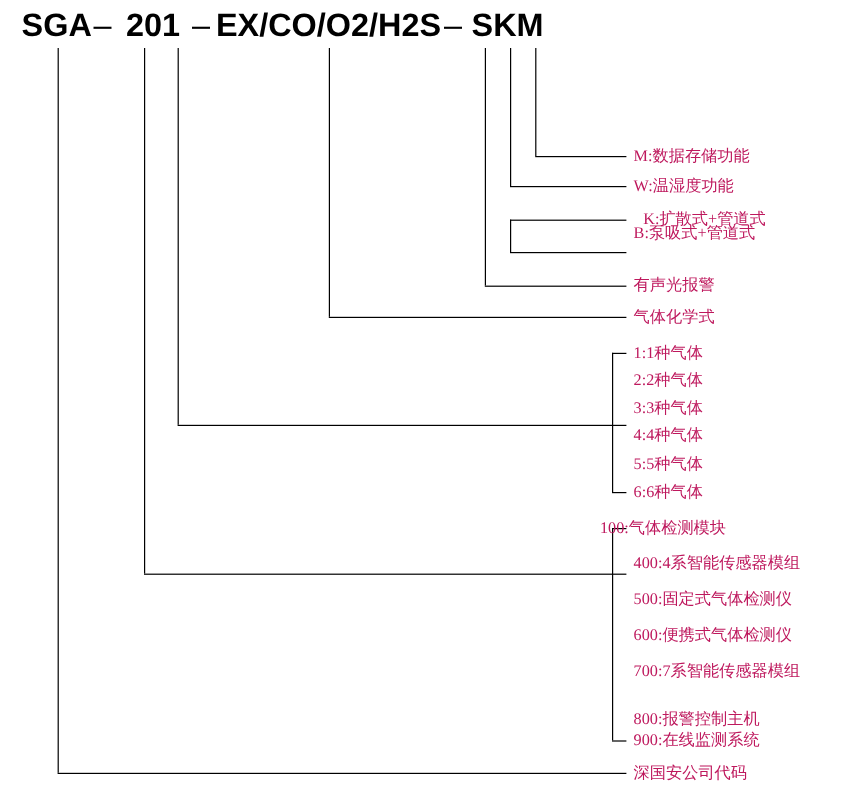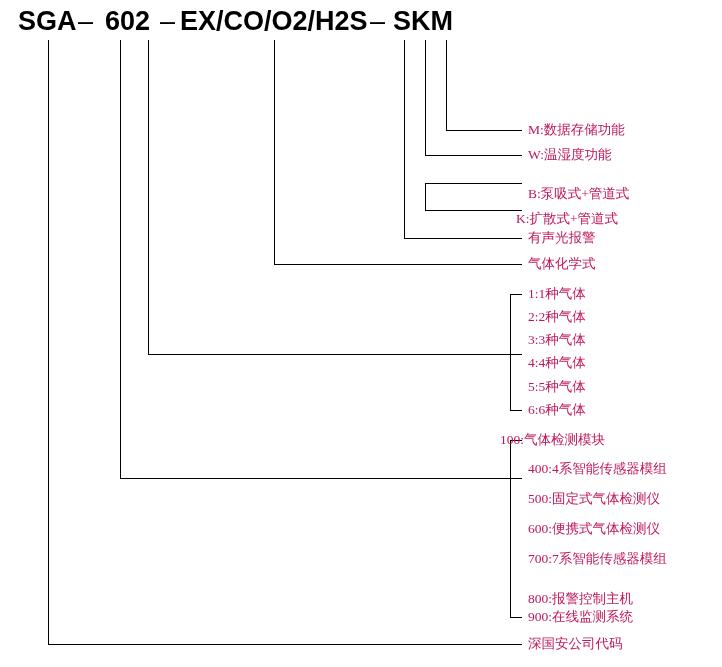--- a/index.html
+++ b/index.html
@@ -64,21 +64,21 @@
   }
 </style>
 </head>
 <body>
 
 <div id="root">
 
   <div class="code-row">
     <span class="code-part" style="left:18px;top:0;">SGA</span>
     <span class="dash" style="left:78px;top:0;">–</span>
-    <span class="code-part" style="left:105px;top:0;">602</span>
+    <span class="code-part" style="left:105px;top:0;">201</span>
     <span class="dash" style="left:160px;top:0;">–</span>
     <span class="code-part" style="left:180px;top:0;">EX/CO/O2/H2S</span>
     <span class="dash" style="left:370px;top:0;">–</span>
     <span class="code-part" style="left:393px;top:0;">SKM</span>
   </div>
 
   <div class="vline" style="left:446px;top:40px;height:90px;"></div>
   <div class="hline" style="left:446px;top:130px;width:76px;"></div>
 
   <div class="vline" style="left:425px;top:40px;height:115px;"></div>
@@ -107,21 +107,21 @@
   <div class="vline" style="left:510px;top:440px;height:177px;"></div>
   <div class="hline" style="left:510px;top:440px;width:12px;"></div>
   <div class="hline" style="left:510px;top:617px;width:12px;"></div>
 
   <div class="vline" style="left:48px;top:40px;height:604px;"></div>
   <div class="hline" style="left:48px;top:644px;width:474px;"></div>
 
   <span class="lbl" style="left:528px;top:122px;">M:数据存储功能</span>
   <span class="lbl" style="left:528px;top:147px;">W:温湿度功能</span>
 
-  <span class="lbl" style="left:516px;top:175px;margin-top:36px;">K:扩散式+管道式</span>
+  <span class="lbl" style="left:536px;top:175px;">K:扩散式+管道式</span>
   <span class="lbl" style="left:528px;top:186px;">B:泵吸式+管道式</span>
 
   <span class="lbl" style="left:528px;top:230px;">有声光报警</span>
 
   <span class="lbl" style="left:528px;top:256px;">气体化学式</span>
 
   <span class="lbl" style="left:528px;top:286px;">1:1种气体</span>
   <span class="lbl" style="left:528px;top:309px;">2:2种气体</span>
   <span class="lbl" style="left:528px;top:332px;">3:3种气体</span>
   <span class="lbl" style="left:528px;top:355px;">4:4种气体</span>

